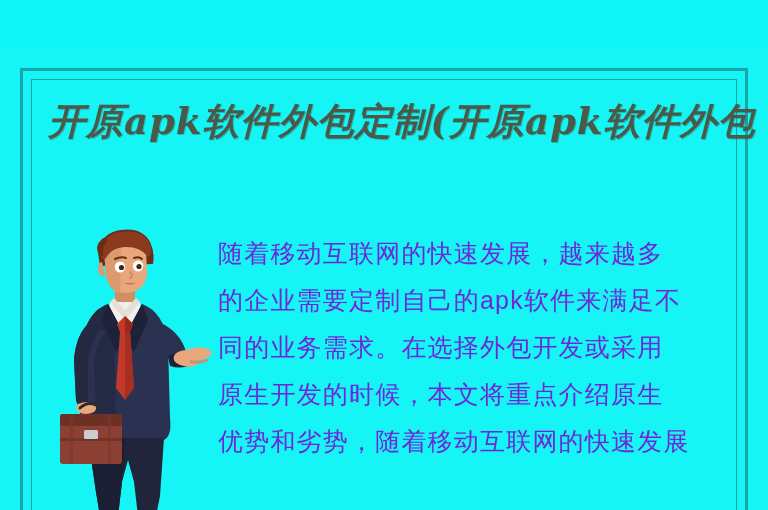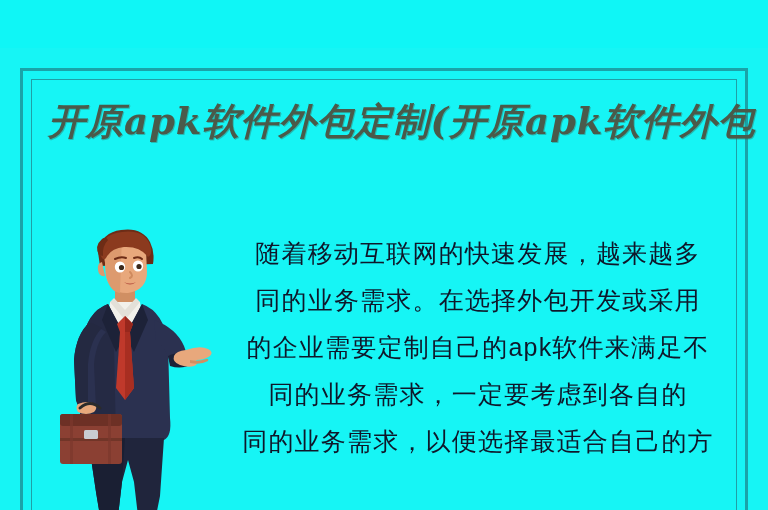--- a/index.html
+++ b/index.html
@@ -74,24 +74,23 @@
     position: absolute;
     left: 218px;
     top: 182px;
     width: 520px;
     height: 282px;
     overflow: hidden;
   }
   .body-line {
     font-size: 25px;
     line-height: 47px;
-    color: #0f172a;
+    color: #6d28d9;
     letter-spacing: 1.2px;
     white-space: nowrap;
-    text-align: center;
   }
 </style>
 </head>
 <body>
 
 <div class="poster">
 
   <div class="frame-outer"></div>
   <div class="frame-inner"></div>
 
@@ -168,19 +167,19 @@
       <rect x="2" y="190" width="62" height="12" rx="3" fill="#6d3025"></rect>
       <rect x="2" y="214" width="62" height="3" fill="#713528"></rect>
       <rect x="26" y="206" width="14" height="9" rx="1.5" fill="#c9ccd1"></rect>
       <rect x="12" y="190" width="3" height="50" fill="#7c382c" opacity=".7"></rect>
       <rect x="50" y="190" width="3" height="50" fill="#7c382c" opacity=".7"></rect>
     </svg>
   </div>
 
   <div class="body-copy">
     <div class="body-line">随着移动互联网的快速发展，越来越多</div>
+    <div class="body-line">的企业需要定制自己的apk软件来满足不</div>
     <div class="body-line">同的业务需求。在选择外包开发或采用</div>
-    <div class="body-line">的企业需要定制自己的apk软件来满足不</div>
-    <div class="body-line">同的业务需求，一定要考虑到各自的</div>
-    <div class="body-line">同的业务需求，以便选择最适合自己的方</div>
+    <div class="body-line">原生开发的时候，本文将重点介绍原生</div>
+    <div class="body-line">优势和劣势，随着移动互联网的快速发展</div>
   </div>
 
 </div>
 
 </body></html>

